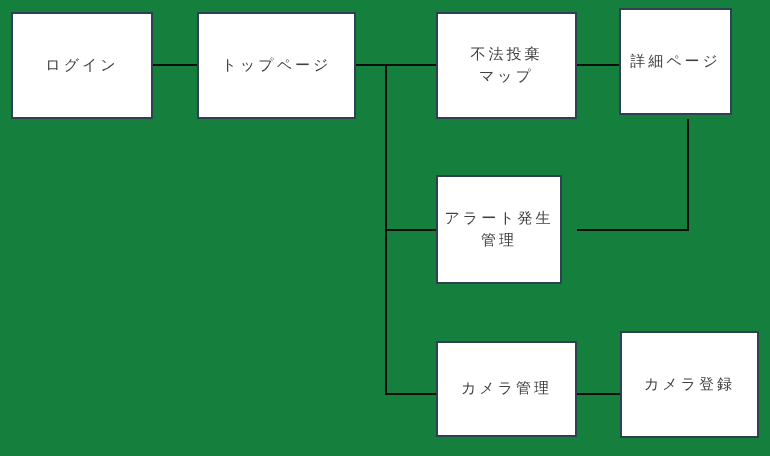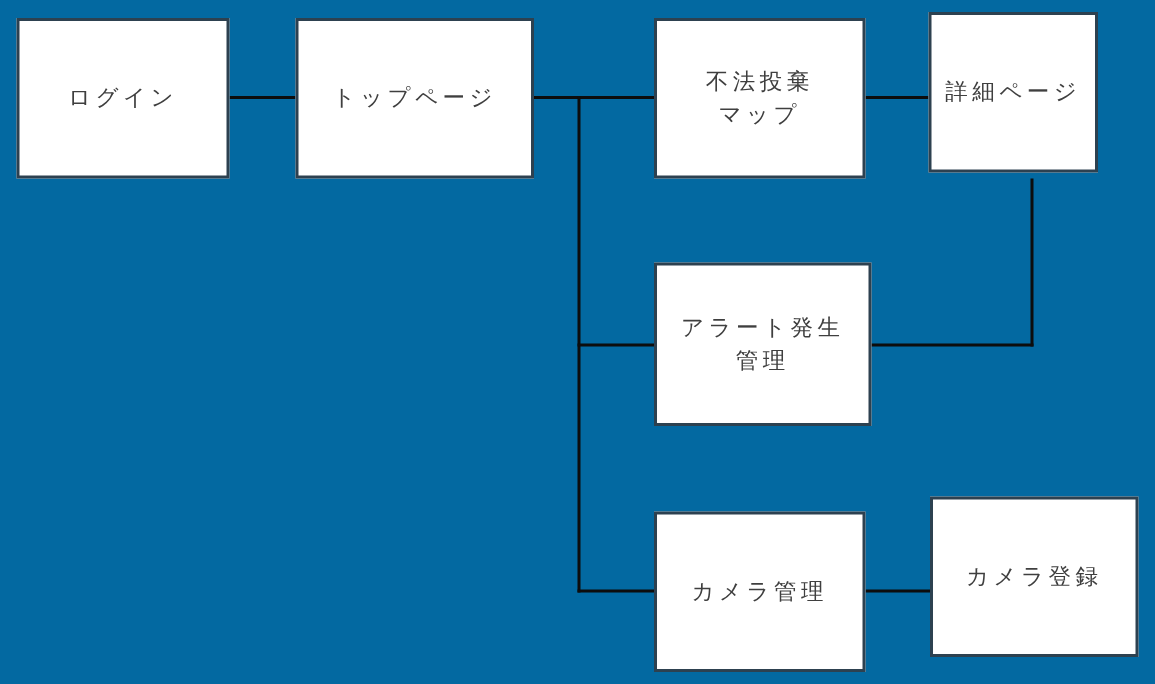--- a/index.html
+++ b/index.html
@@ -1,21 +1,21 @@
 <!DOCTYPE html>
 <html><head>
 <meta charset="utf-8">
 <style>
   html, body { margin: 0; padding: 0; background: #ffffff; }
   .canvas {
     position: relative;
     width: 770px;
     height: 456px;
-    background: #0369a1;
-    font-family: Liberation Sans, sans-serif;
+    background: #15803d;
+    font-family: Liberation Serif, serif;
     overflow: hidden;
   }
   .node {
     position: absolute;
     box-sizing: border-box;
     border: 2px solid #2d4150;
     background: #ffffff;
     display: flex;
     align-items: center;
     justify-content: center;
@@ -56,26 +56,26 @@
 
   <div class="node" style="left:436px; top:12px;  width:141px; height:107px;align-items:center;">
     <span class="lbl">不法投棄
 マップ</span>
   </div>
 
   <div class="node" style="left:619px; top:8px;  width:113px; height:107px;">
     <span class="lbl">詳細ページ</span>
   </div>
 
-  <div class="node" style="left:436px; top:175px; width:145px; height:109px;">
+  <div class="node" style="left:436px; top:175px; width:126px; height:109px;">
     <span class="lbl">アラート発生
 管理</span>
   </div>
 
-  <div class="node" style="left:436px; top:341px; width:141px; height:107px;">
+  <div class="node" style="left:436px; top:341px; width:141px; height:96px;">
     <span class="lbl">カメラ管理</span>
   </div>
 
   <div class="node" style="left:620px; top:331px; width:139px; height:107px;">
     <span class="lbl">カメラ登録</span>
   </div>
 
 </div>
 
 </body></html>

